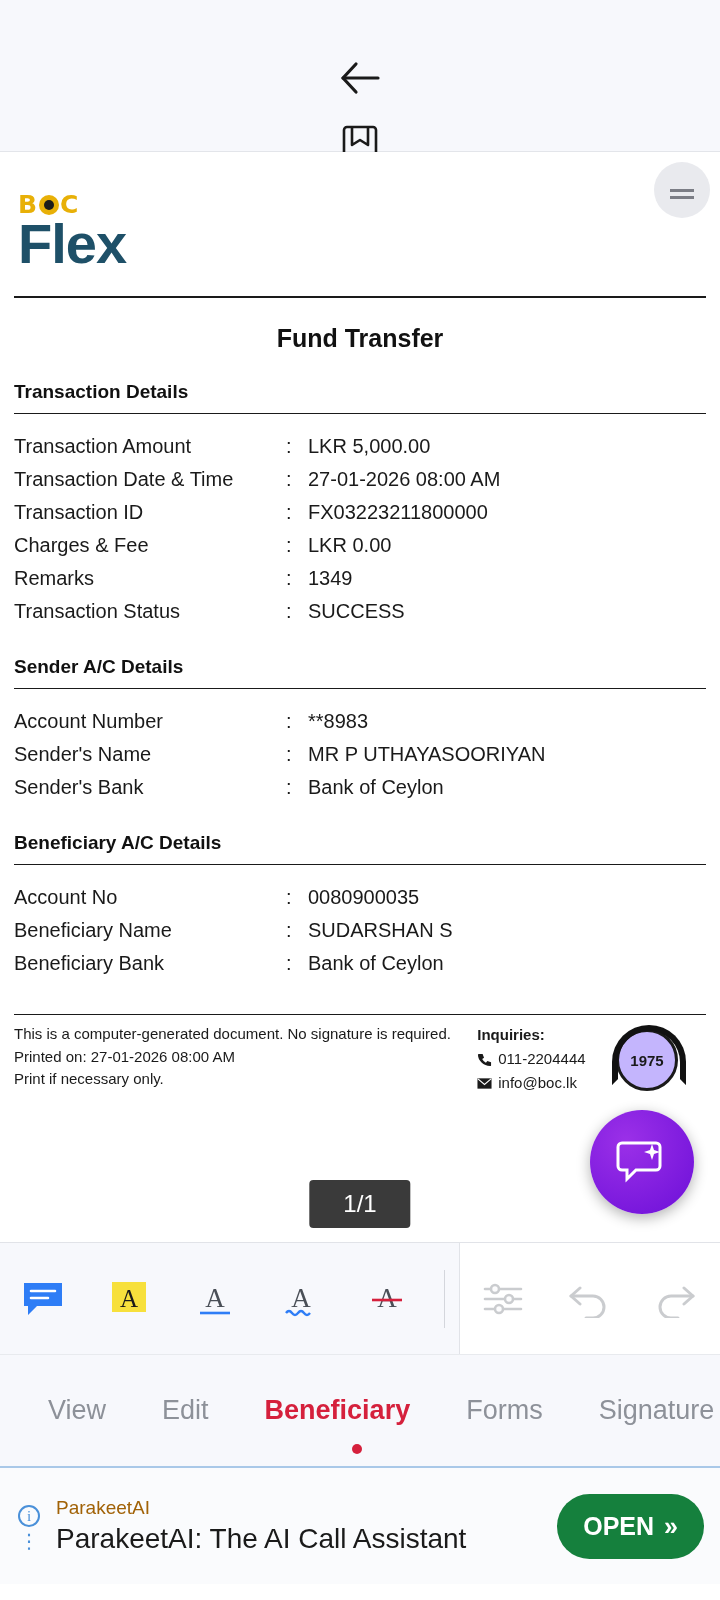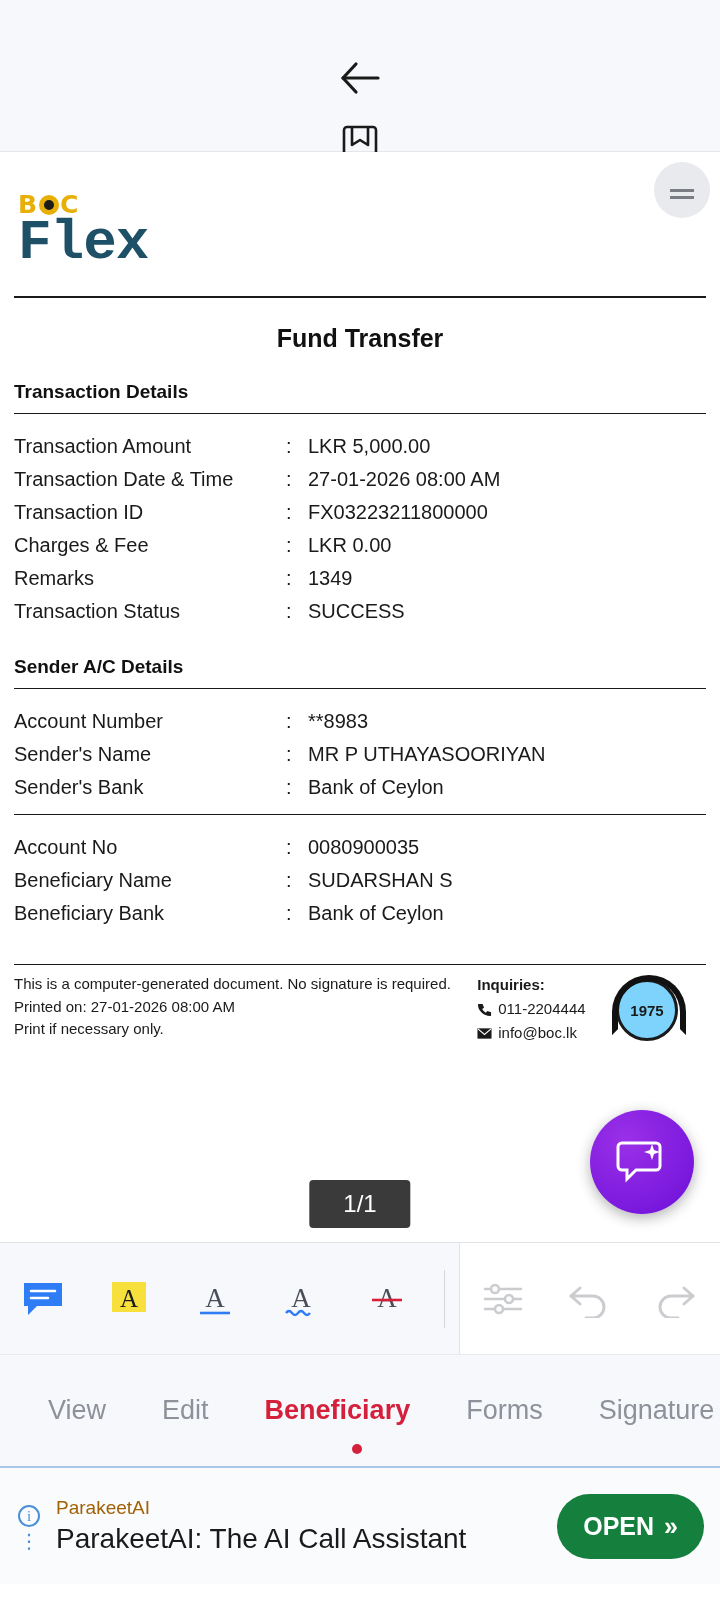--- a/index.html
+++ b/index.html
@@ -66,21 +66,21 @@
     color: #e8b007; line-height: 1;
     display:flex; align-items:center;
   }
   .boc-top .o {
     display:inline-block; width:20px; height:20px; border-radius:50%;
     background:#e8b007; position:relative; margin: 0 1px;
   }
   .boc-top .o::after{ content:""; position:absolute; left:5px; top:5px; width:10px;height:10px;
     border-radius:50%; background:#1b1b1b; }
   .flex-word {
-    font-family: Liberation Mono, monospace;
+    font-family: Liberation Sans, sans-serif;
     font-weight: 700; font-size: 56px; line-height: 0.95;
     color: #1e5068; letter-spacing: -1px;
   }
   .ob-title {
     font-size: 40px; font-weight: 700; color:#111; letter-spacing:-0.5px;
     padding-bottom: 6px;
   }
 
   hr.rule { border: none; border-top: 2px solid #1a1a1a; margin: 26px 0 0 0; }
   hr.thin { border: none; border-top: 1.6px solid #1a1a1a; margin: 10px 0 0 0; }
@@ -92,21 +92,21 @@
   table.kv { width: 100%; border-collapse: collapse; margin-top: 16px; }
   table.kv td { font-size: 20px; color: #1a1a1a; padding: 5px 0; vertical-align: top; }
   table.kv td.k { width: 272px; margin-left: 20px; }
   table.kv td.c { width: 22px; }
 
   .footer { display: flex; justify-content: space-between; margin-top: 8px; }
   .fnote { font-size: 15px; color:#1a1a1a; line-height: 1.5; }
   .inq { font-size: 15px; color:#1a1a1a; line-height: 1.6; padding-right: 4px;}
   .badge1975 {
     width: 62px; height: 62px; border-radius: 50%;
-    background: #7dd3fc; color:#1a1a1a; font-size: 15px; font-weight: 700;
+    background: #c4b5fd; color:#1a1a1a; font-size: 15px; font-weight: 700;
     display:flex; align-items:center; justify-content:center;
     border: 3px solid #1a1a1a; margin-top: 6px;
   }
   .badgewrap { position: relative; width: 90px; }
   .hs-ear {
     position:absolute; left:-4px; top:2px; width: 74px; height:60px;
     border:6px solid #111; border-bottom-color:transparent; border-radius: 40px 40px 0 0;
   }
 
   .pagepill {
@@ -310,20 +310,21 @@
               <td>MR P UTHAYASOORIYAN</td>
             </tr>
         <tr>
               <td class="k">Sender's Bank</td>
               <td class="c">:</td>
               <td>Bank of Ceylon</td>
             </tr>
       </tbody>
         </table>
 
+      <div class="section-head">Beneficiary A/C Details</div>
       <hr class="thin">
       <table class="kv">
         <tbody>
             <tr>
               <td class="k">Account No</td>
               <td class="c">:</td>
               <td>0080900035</td>
             </tr>
         <tr>
               <td class="k">Beneficiary Name</td>

